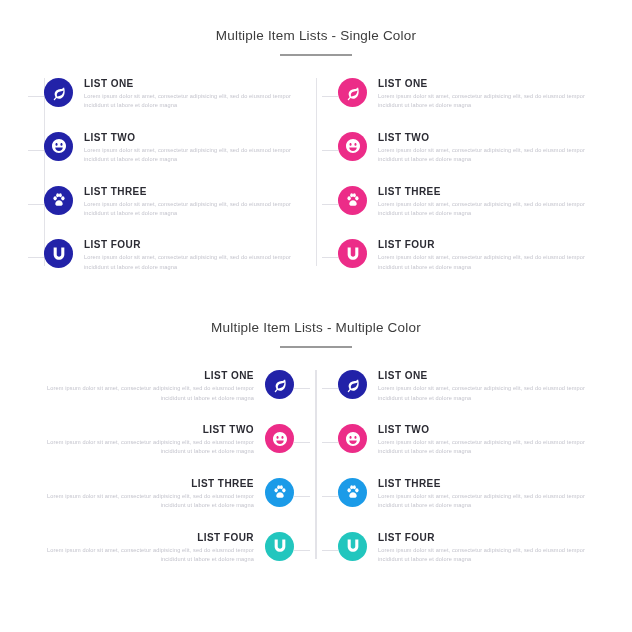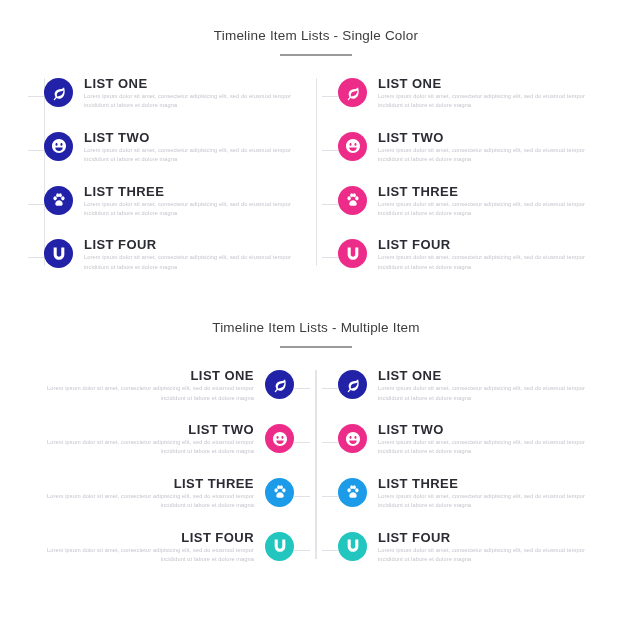--- a/index.html
+++ b/index.html
@@ -99,21 +99,21 @@
   .bubble svg path,
   .bubble svg circle,
   .bubble svg ellipse { fill: #ffffff; }
 
   
   .txt { flex: 1; }
   .txt-left  { padding-left: 11px; text-align: left; }
   .txt-right { padding-right: 11px; text-align: right; }
 
   .item-title {
-    font-size: 13px;
+    font-size: 10px;
     font-weight: 700;
     color: #2b2b33;
     letter-spacing: .45px;
     line-height: 11px;
     margin-bottom: 3px;
   }
 
   .item-body {
     font-size: 5.6px;
     line-height: 9.4px;
@@ -123,21 +123,21 @@
   }
   .txt-right .item-body { margin-left: auto; }
 
   .spacer { height: 40px; }
 </style>
 </head>
 <body style="background: rgb(255, 255, 255);">
 
 <div id="root">
     <section class="section section-single">
-      <h2 class="section-title">Timeline Item Lists - Single Color</h2>
+      <h2 class="section-title">Multiple Item Lists - Single Color</h2>
       <div class="title-rule"></div>
       <div class="columns">
         <div class="col col-left-pad">
           <span class="rail rail-at-left"></span>
           <div class="row">
             <span class="stub stub-left"></span>
             <span class="bubble" style="background: rgb(34, 34, 168);">
               <span>
                 <svg viewBox="0 0 24 24">
                   <path d="M19.5 3.2c-1.1 1.6-3 2.4-5.2 2.9-2.2.5-4.6.8-6.3 2.3C5.4 10.3 4.8 13.9 6.2 17c.2.4.4.8.7 1.2L4.4 21c-.4.4-.4 1 0 1.4.4.4 1 .4 1.4 0l2.5-2.8c3.3 1.9 7.6 1.1 9.9-2 1.8-2.4 2.3-5.4 2.3-8.3 0-2-.3-4-1-6.1zM9.2 17.2c-.9-2.1-.4-4.5 1.2-5.9 1.2-1.1 3-1.4 4.9-1.8 1.2-.3 2.4-.6 3.4-1.2-.2 2-.7 3.9-1.8 5.4-1.7 2.3-4.8 3-7.7 3.5z"></path>
@@ -256,21 +256,21 @@
             <div class="txt txt-left">
               <div class="item-title">LIST FOUR</div>
               <div class="item-body">Lorem ipsum dolor sit amet, consectetur adipisicing elit, sed do eiusmod tempor incididunt ut labore et dolore magna</div>
             </div>
           </div>
         </div>
       </div>
     </section>
     <div class="spacer"></div>
     <section class="section section-multi">
-      <h2 class="section-title">Timeline Item Lists - Multiple Item</h2>
+      <h2 class="section-title">Multiple Item Lists - Multiple Color</h2>
       <div class="title-rule"></div>
       <div class="columns">
         <div class="col col-left-pad">
           <span class="rail rail-at-right"></span>
           <div class="row icon-right">
             <span class="stub stub-right"></span>
             <span class="bubble" style="background: rgb(34, 34, 168);">
               <span>
                 <svg viewBox="0 0 24 24">
                   <path d="M19.5 3.2c-1.1 1.6-3 2.4-5.2 2.9-2.2.5-4.6.8-6.3 2.3C5.4 10.3 4.8 13.9 6.2 17c.2.4.4.8.7 1.2L4.4 21c-.4.4-.4 1 0 1.4.4.4 1 .4 1.4 0l2.5-2.8c3.3 1.9 7.6 1.1 9.9-2 1.8-2.4 2.3-5.4 2.3-8.3 0-2-.3-4-1-6.1zM9.2 17.2c-.9-2.1-.4-4.5 1.2-5.9 1.2-1.1 3-1.4 4.9-1.8 1.2-.3 2.4-.6 3.4-1.2-.2 2-.7 3.9-1.8 5.4-1.7 2.3-4.8 3-7.7 3.5z"></path>

